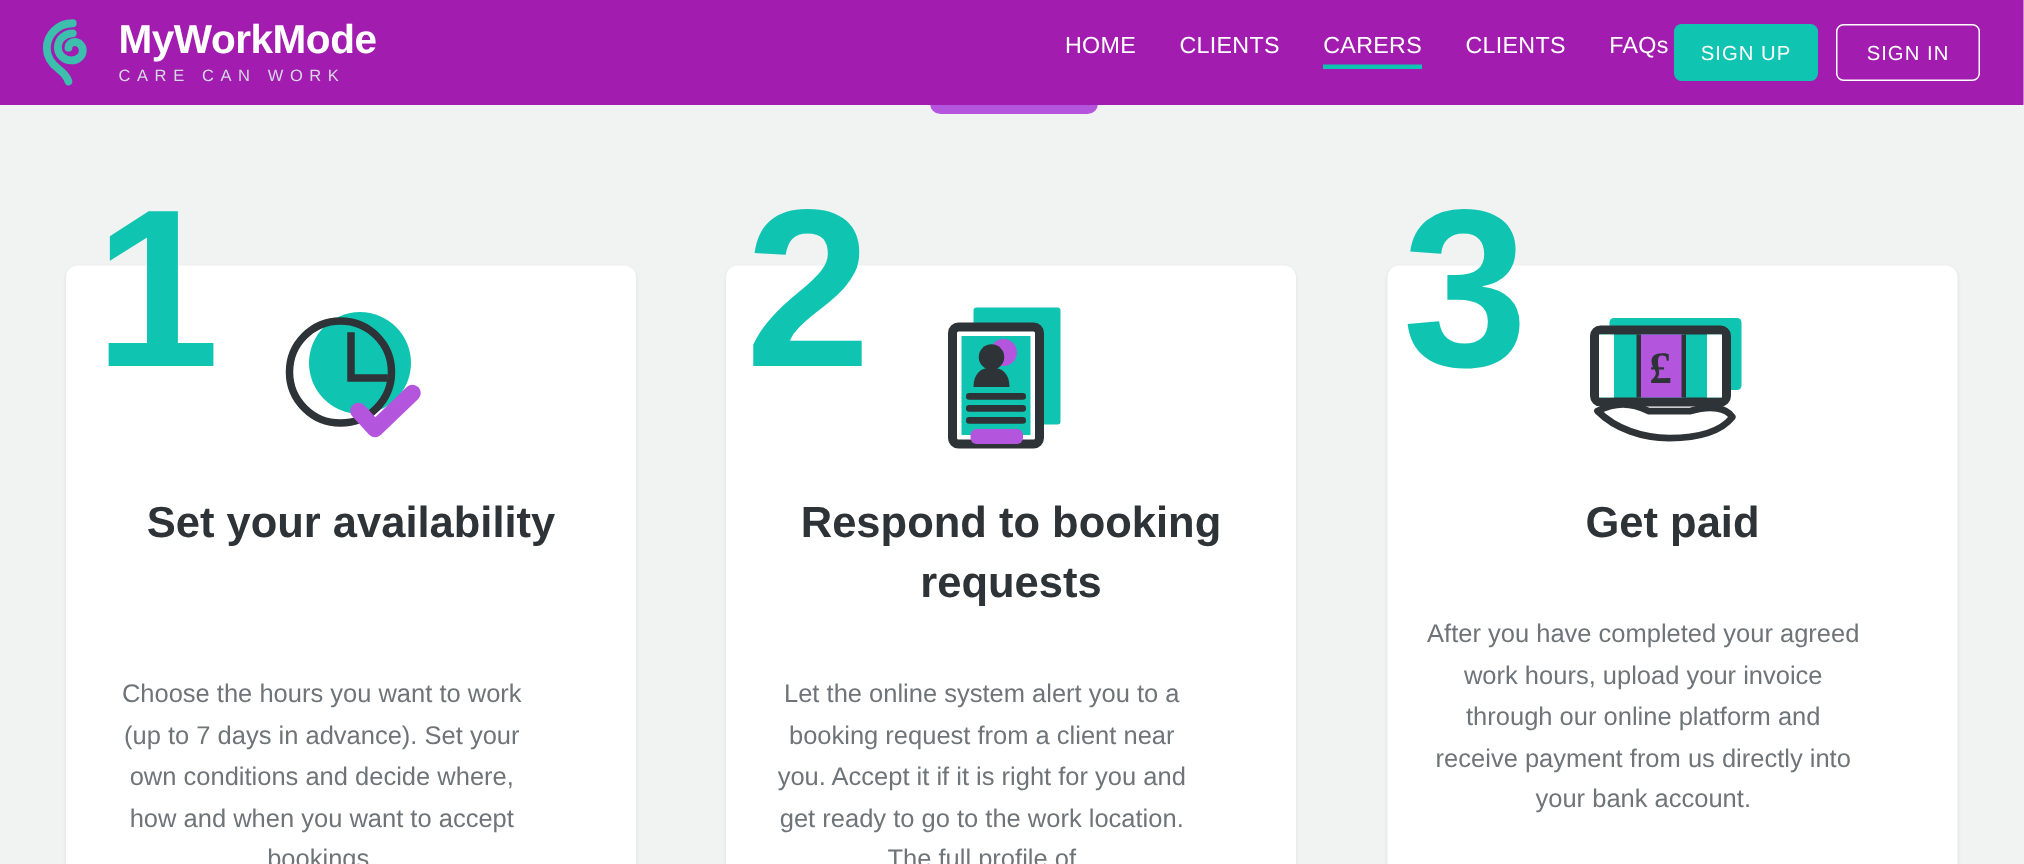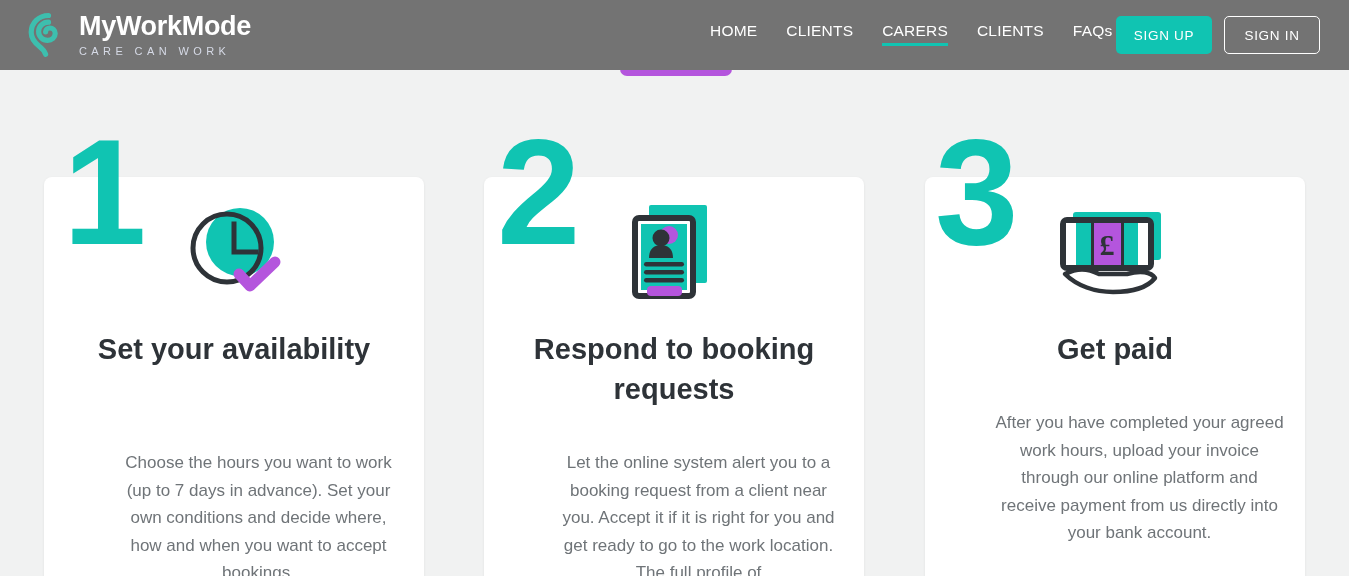--- a/index.html
+++ b/index.html
@@ -29,21 +29,21 @@
     border-radius: 7px;
     background: #b455dd;
     z-index: 2;
   }
 
   
   .site-header {
     position: absolute;
     top: 0; left: 0;
     width: 1349px; height: 70px;
-    background: #737373;
+    background: #a21caf;
     z-index: 5;
     display: flex;
     align-items: center;
   }
   .logo-block {
     display: flex;
     align-items: center;
     margin-left: 28px;
     gap: 11px;
   }
@@ -173,21 +173,20 @@
     padding: 0 40px;
   }
   .card-body {
     position: absolute;
     left: 0; width: 341px;
     text-align: center;
     font-size: 17px;
     color: #6f7478;
     line-height: 1.62;
     padding: 0 26px;
-    margin-left: 44px;
   }
   .body-tall { top: 272px; }
   .body-short { top: 232px; }
 </style>
 </head>
 <body>
 
 <div class="page-heading">How it works?</div>
 <div class="heading-accent"></div>
 

